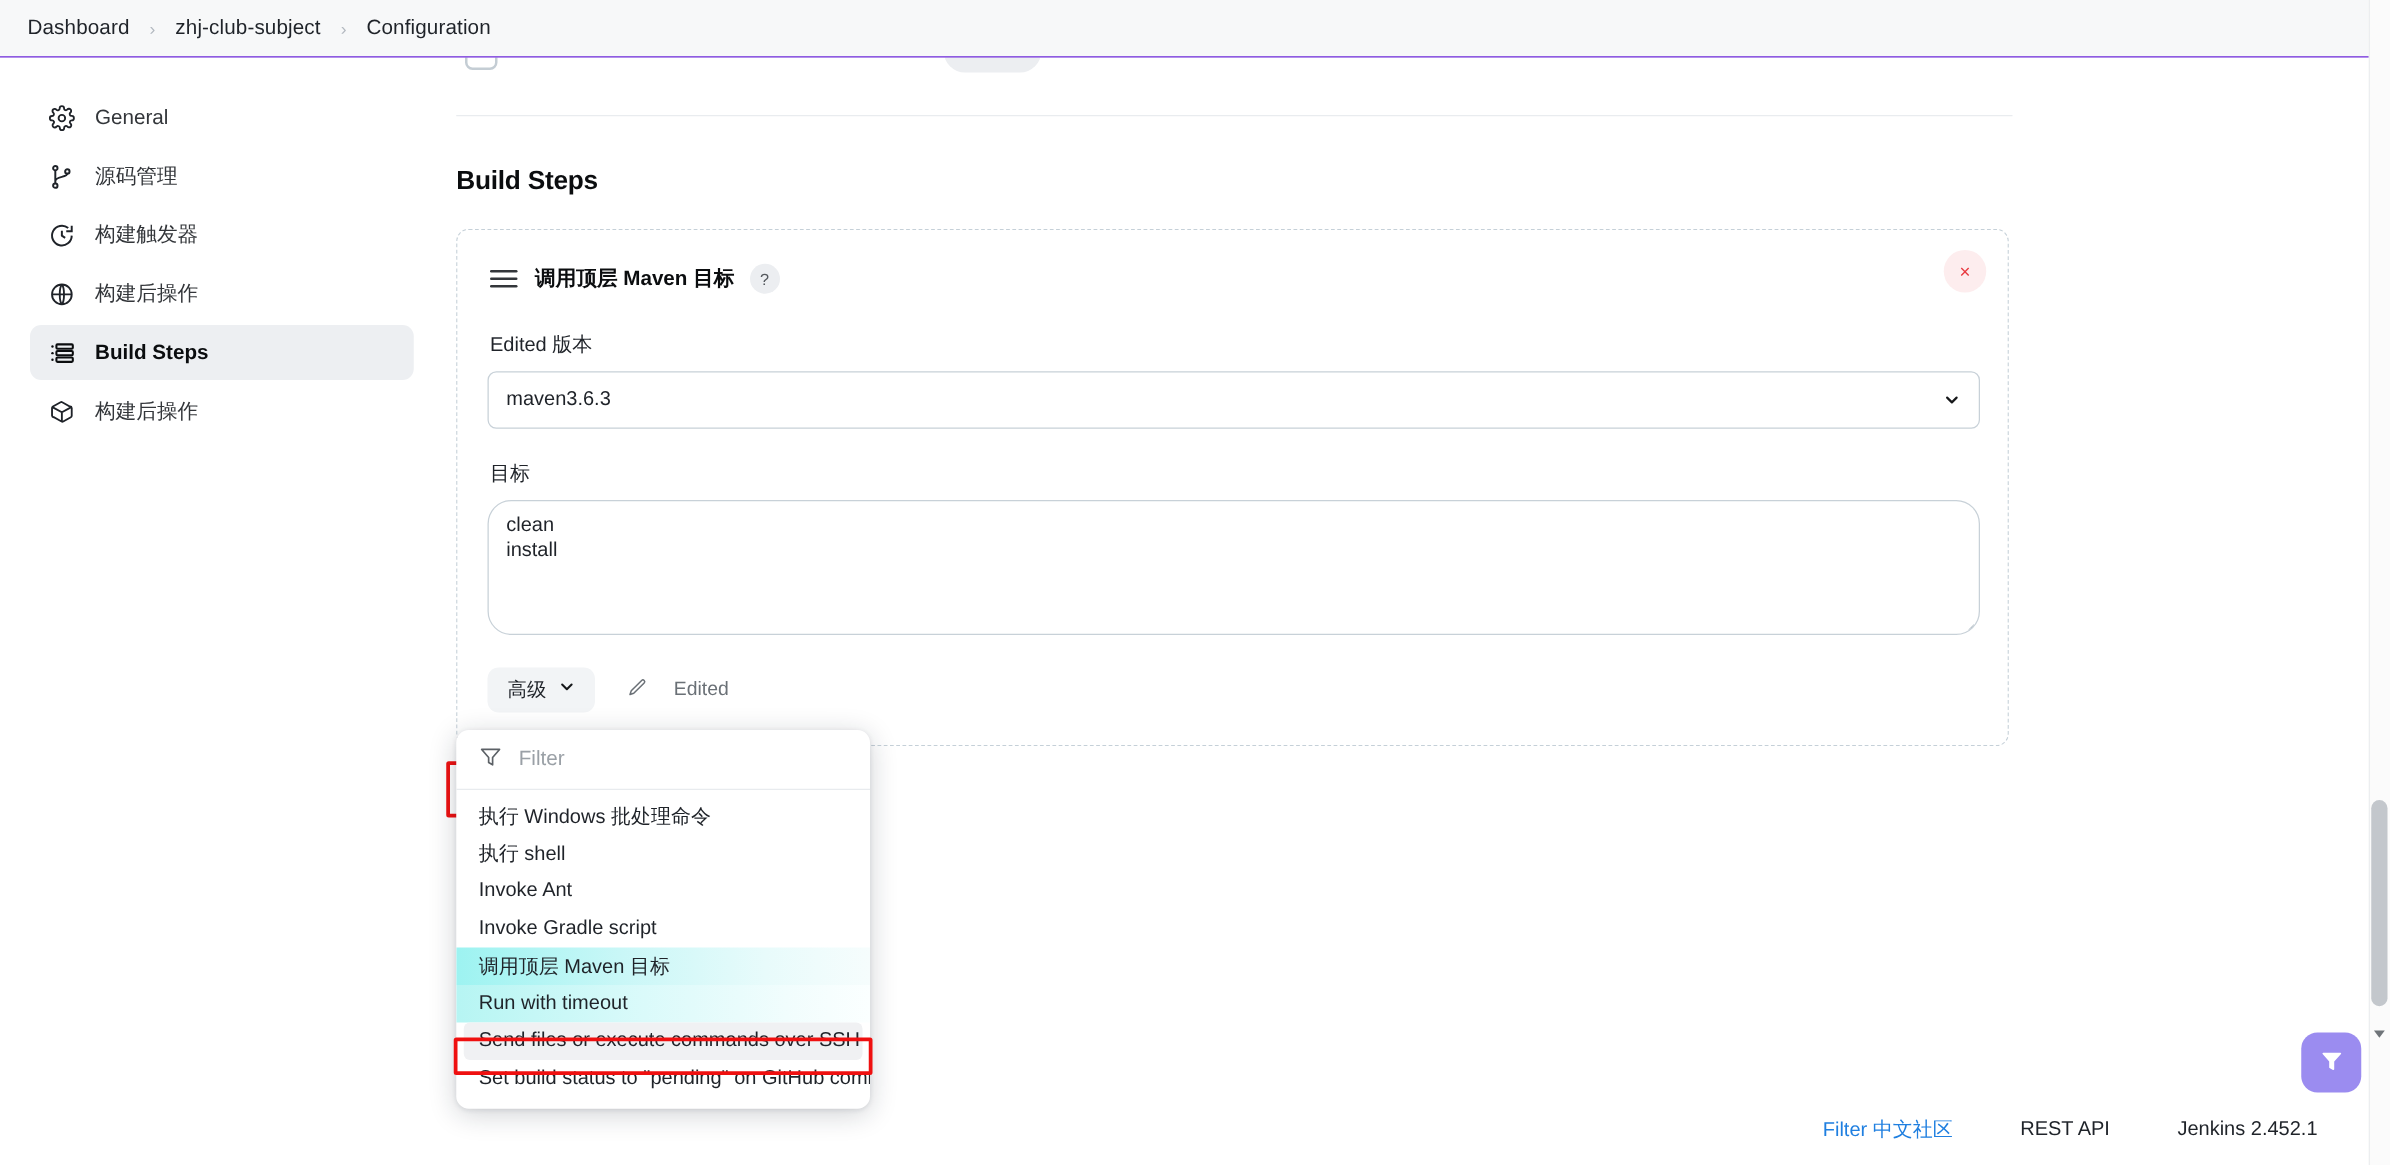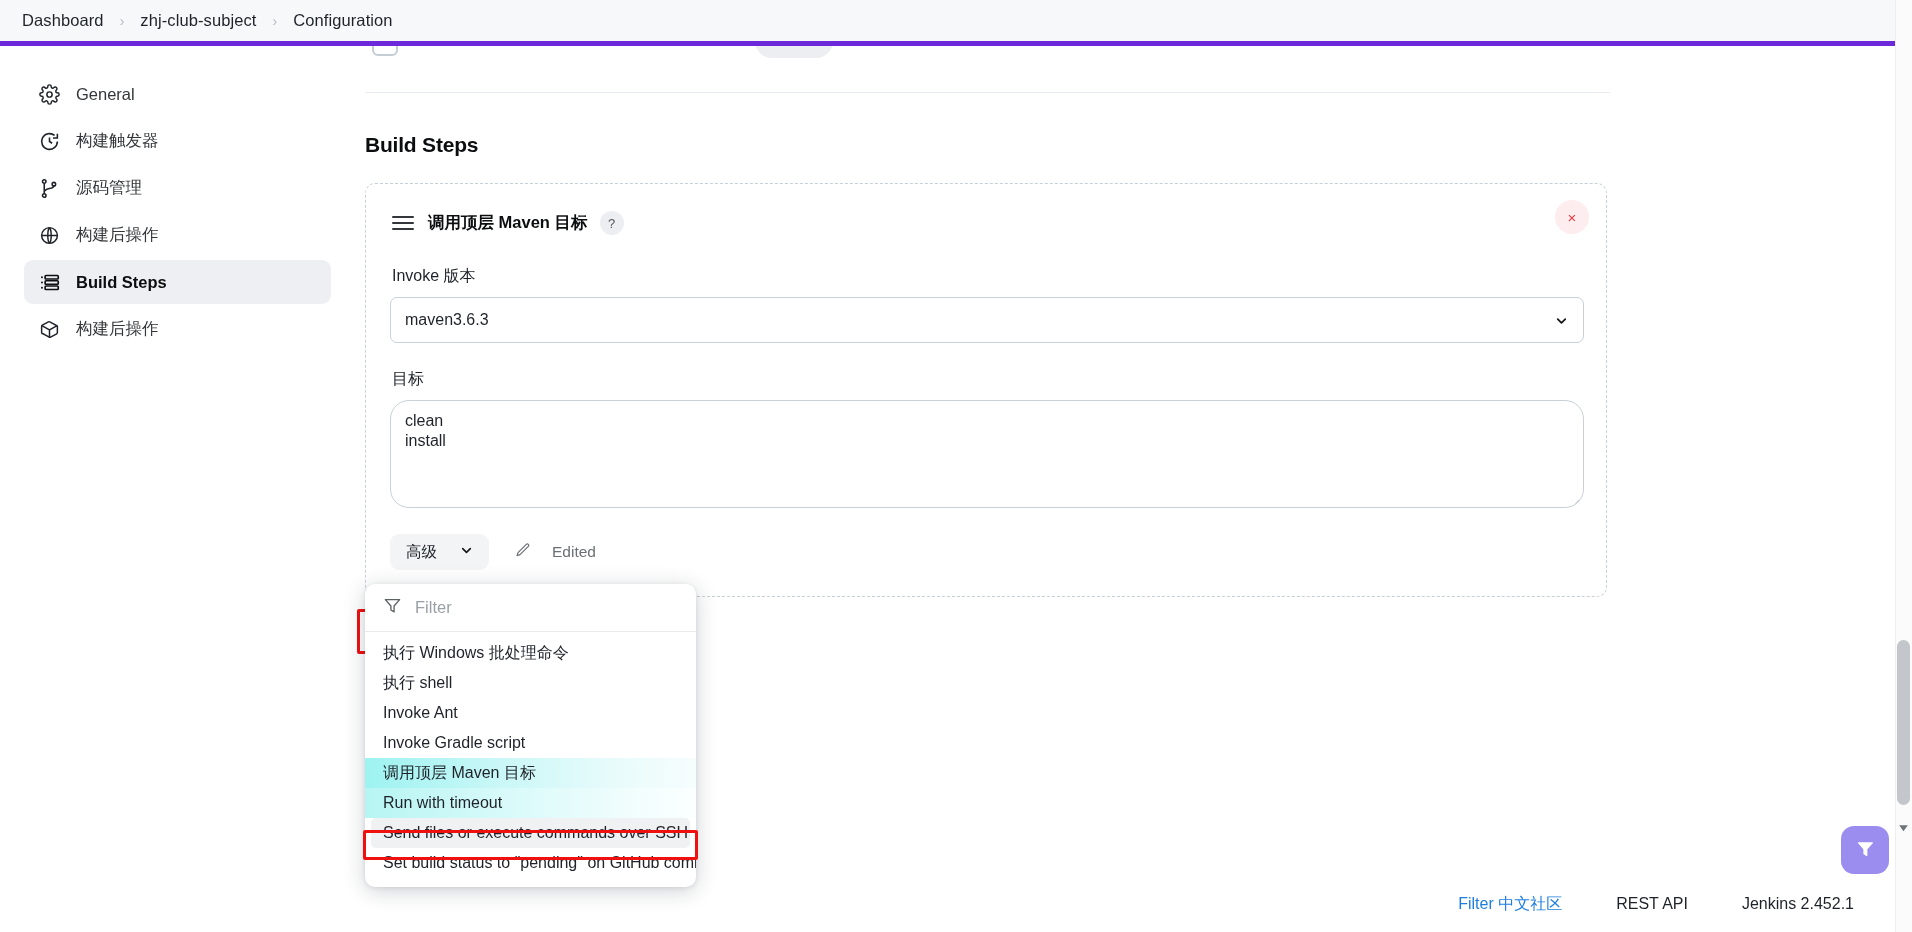--- a/index.html
+++ b/index.html
@@ -10,21 +10,21 @@
     color: #1f2329;
     overflow: hidden;
   }
   body { position: relative; }
 
   
   .breadcrumb-bar {
     position: absolute; top: 0; left: 0;
     width: 1912px; height: 46px;
     background: #f7f8f9;
-    border-bottom: 5px solid #6d28d9;
+    border-bottom: 1px solid #6d28d9;
     display: flex; align-items: center;
     padding-left: 16px;
     z-index: 40;
   }
   .crumb {
     font-size: 16.5px; color: #1f2329; letter-spacing: .1px;
     padding: 2px 6px; border-radius: 4px; cursor: pointer;
     white-space: nowrap;
   }
   .crumb.last { cursor: default; }
@@ -144,21 +144,21 @@
     content: ""; position: absolute; background: #b6c0c8; height: 1.4px;
     transform-origin: right bottom; right: 0;
   }
   .resize-grip:before { width: 11px; bottom: 0; transform: rotate(-45deg); }
   .resize-grip:after  { width: 6px; bottom: 4px; transform: rotate(-45deg); }
 
   .step-foot { display: flex; align-items: center; margin-top: 26px; }
   .adv-btn {
     background: #f2f4f6; border: none; border-radius: 9px;
     height: 36px; padding: 0 16px;
-    display: flex; align-items: center; gap: 23px;
+    display: flex; align-items: center; gap: 10px;
     font-size: 15.5px; color: #1f2329; cursor: pointer;
     font-family: "Liberation Sans", sans-serif;
   }
   .edited-tag {
     display: flex; align-items: center; gap: 21px;
     margin-left: 26px; color: #6a7076; font-size: 15.5px;
   }
 
   
   .addwrap { position: relative; margin: 22px 0 0 10px; width: 158px; }
@@ -266,38 +266,38 @@
         <circle cx="12" cy="12" r="3"></circle>
         <path d="M19.4 15a1.6 1.6 0 0 0 .3 1.8l.1.1a2 2 0 1 1-2.8 2.8l-.1-.1a1.6 1.6 0 0 0-1.8-.3 1.6 1.6 0 0 0-1 1.5V21a2 2 0 0 1-4 0v-.1A1.6 1.6 0 0 0 9 19.4a1.6 1.6 0 0 0-1.8.3l-.1.1a2 2 0 1 1-2.8-2.8l.1-.1a1.6 1.6 0 0 0 .3-1.8 1.6 1.6 0 0 0-1.5-1H3a2 2 0 0 1 0-4h.1A1.6 1.6 0 0 0 4.6 9a1.6 1.6 0 0 0-.3-1.8l-.1-.1a2 2 0 1 1 2.8-2.8l.1.1a1.6 1.6 0 0 0 1.8.3H9a1.6 1.6 0 0 0 1-1.5V3a2 2 0 0 1 4 0v.1a1.6 1.6 0 0 0 1 1.5 1.6 1.6 0 0 0 1.8-.3l.1-.1a2 2 0 1 1 2.8 2.8l-.1.1a1.6 1.6 0 0 0-.3 1.8V9a1.6 1.6 0 0 0 1.5 1H21a2 2 0 0 1 0 4h-.1a1.6 1.6 0 0 0-1.5 1z"></path>
       </svg>
     </span>
     <span>General</span>
   </div>
 
   <div class="side-item">
     <span class="side-icon">
       <svg viewBox="0 0 24 24" fill="none" stroke="#1f2329" stroke-width="1.8">
-        <path d="M21 12a9 9 0 1 1-3.2-6.9"></path>
-          <path d="M21 3v5h-5"></path>
-          <path d="M12 7.5V12l3 2"></path>
-      </svg>
-    </span>
-    <span>构建触发器</span>
-  </div>
-
-  <div class="side-item">
-    <span class="side-icon">
-      <svg viewBox="0 0 24 24" fill="none" stroke="#1f2329" stroke-width="1.8">
         <circle cx="6" cy="4" r="2"></circle>
           <circle cx="6" cy="20" r="2"></circle>
           <circle cx="17" cy="7" r="2"></circle>
         <path d="M6 6v12M17 9c0 4-11 2-11 7"></path>
       </svg>
     </span>
     <span>源码管理</span>
+  </div>
+
+  <div class="side-item">
+    <span class="side-icon">
+      <svg viewBox="0 0 24 24" fill="none" stroke="#1f2329" stroke-width="1.8">
+        <path d="M21 12a9 9 0 1 1-3.2-6.9"></path>
+          <path d="M21 3v5h-5"></path>
+          <path d="M12 7.5V12l3 2"></path>
+      </svg>
+    </span>
+    <span>构建触发器</span>
   </div>
 
   <div class="side-item">
     <span class="side-icon">
       <svg viewBox="0 0 24 24" fill="none" stroke="#1f2329" stroke-width="1.7">
         <circle cx="12" cy="12" r="9"></circle>
           <path d="M3 12h18M12 3c2.6 2.8 2.6 15.2 0 18M12 3c-2.6 2.8-2.6 15.2 0 18"></path>
       </svg>
     </span>
     <span>构建后操作</span>
@@ -343,21 +343,21 @@
       <span class="drag-handle">
           <i></i>
           <i></i>
           <i></i>
         </span>
       <span class="step-title">调用顶层 Maven 目标</span>
       <button class="help-btn">?</button>
     </div>
     <button class="close-btn">×</button>
 
-    <div class="field-label">Invoke 版本</div>
+    <div class="field-label">Edited 版本</div>
     <div class="select-box">
       <span>maven3.6.3</span>
       <span class="select-caret">
         <svg viewBox="0 0 24 24" fill="none" stroke="#16181a" stroke-width="3.2" stroke-linecap="round" stroke-linejoin="round">
             <path d="M5 8.5 12 15.5 19 8.5"></path>
           </svg>
       </span>
     </div>
 
     <div class="field-label">目标</div>

